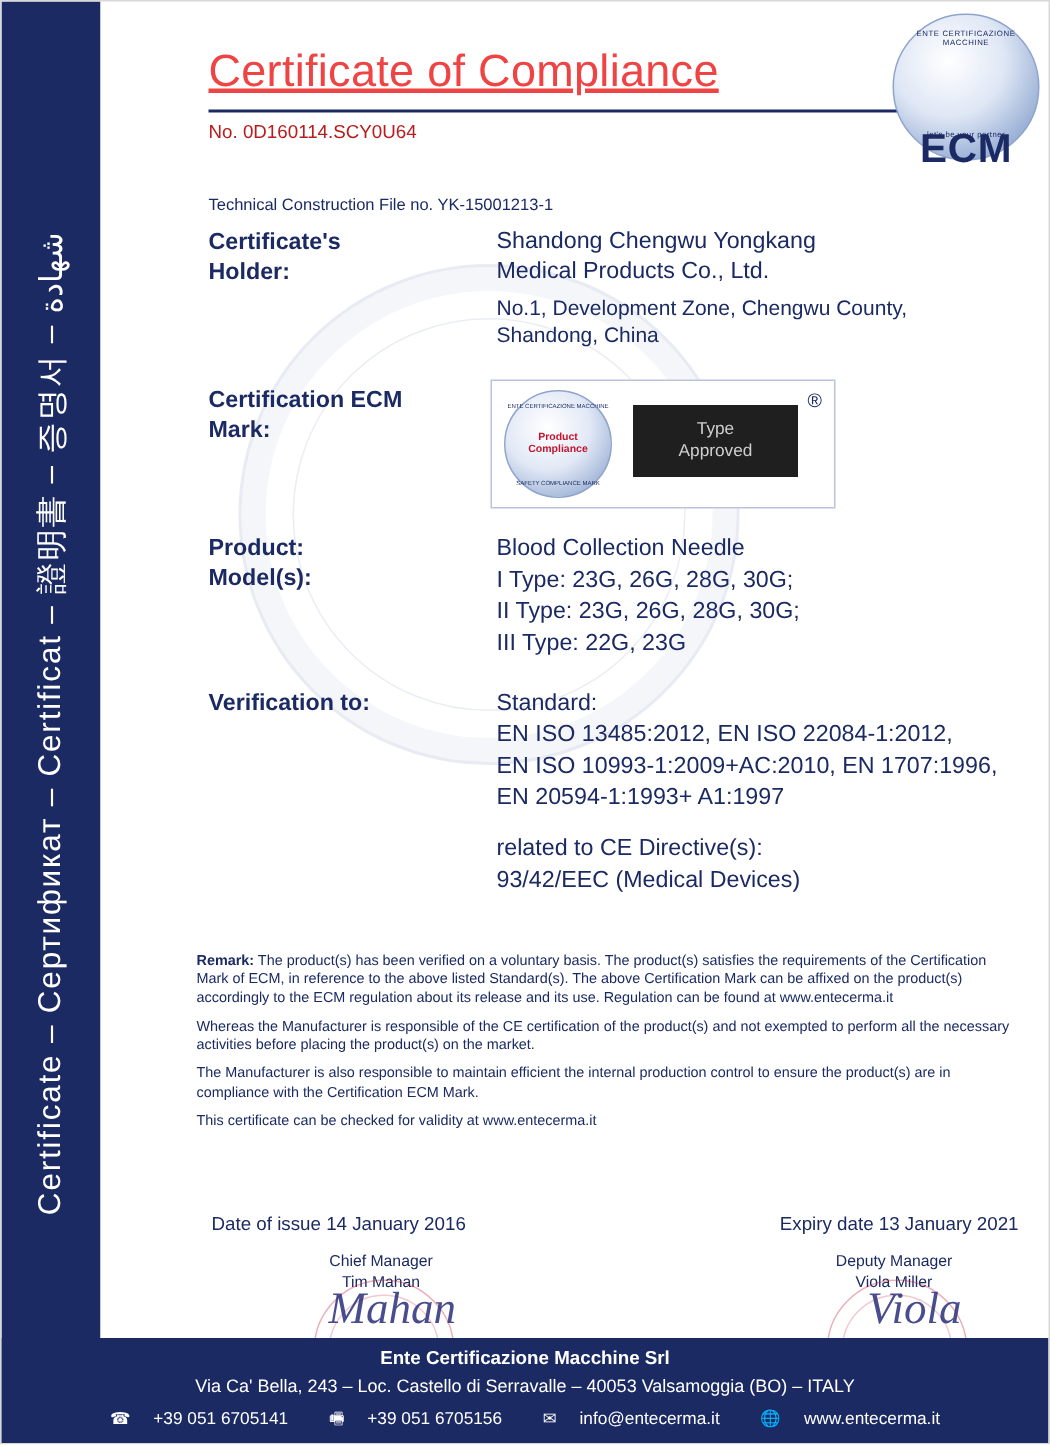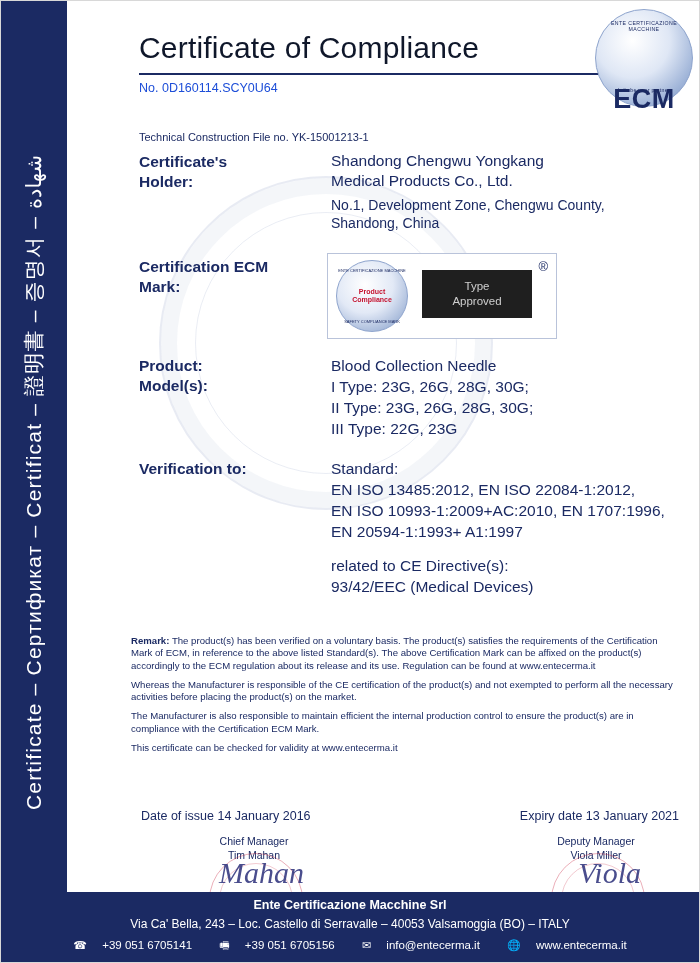--- a/index.html
+++ b/index.html
@@ -86,38 +86,39 @@
     border-radius: 50%;
     border: 1px solid rgba(150,165,200,0.20);
   }
 
   
   .cert-title {
     position: absolute;
     left: 70px;
     top: 30px;
     font-size: 30px;
-    color: #0f172a;
+    color: #ef4444;
     letter-spacing: 0.2px;
     white-space: nowrap;
+    text-decoration: underline;
   }
   .title-rule {
     position: absolute;
     left: 70px;
     top: 72px;
     width: 500px;
     height: 2px;
     background: #1b2a63;
   }
   .cert-no {
     position: absolute;
     left: 70px;
     top: 80px;
     font-size: 12.5px;
-    color: #1d4ed8;
+    color: #b91c1c;
     white-space: nowrap;
   }
   .tcf-no {
     position: absolute;
     left: 70px;
     top: 98px;
     font-size: 11px;
     color: #1b2a63;
     white-space: nowrap;
     margin-top: 32px;

